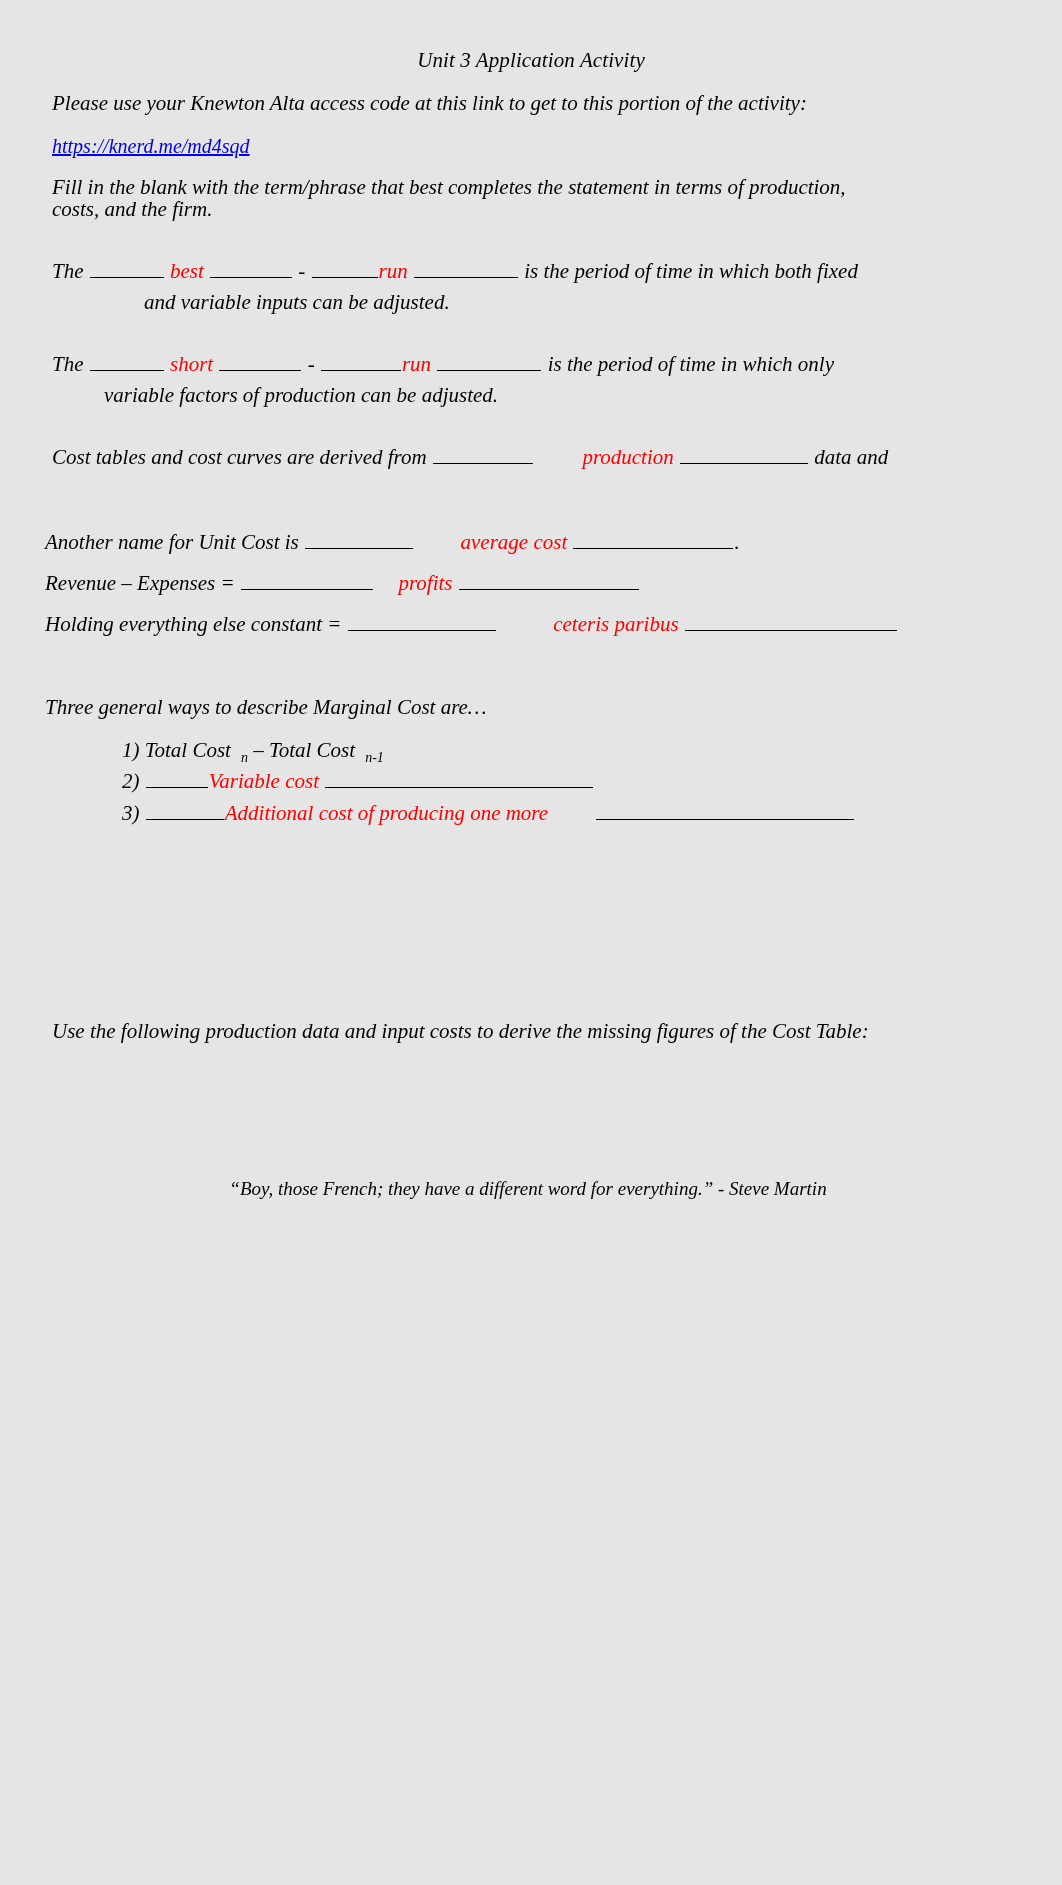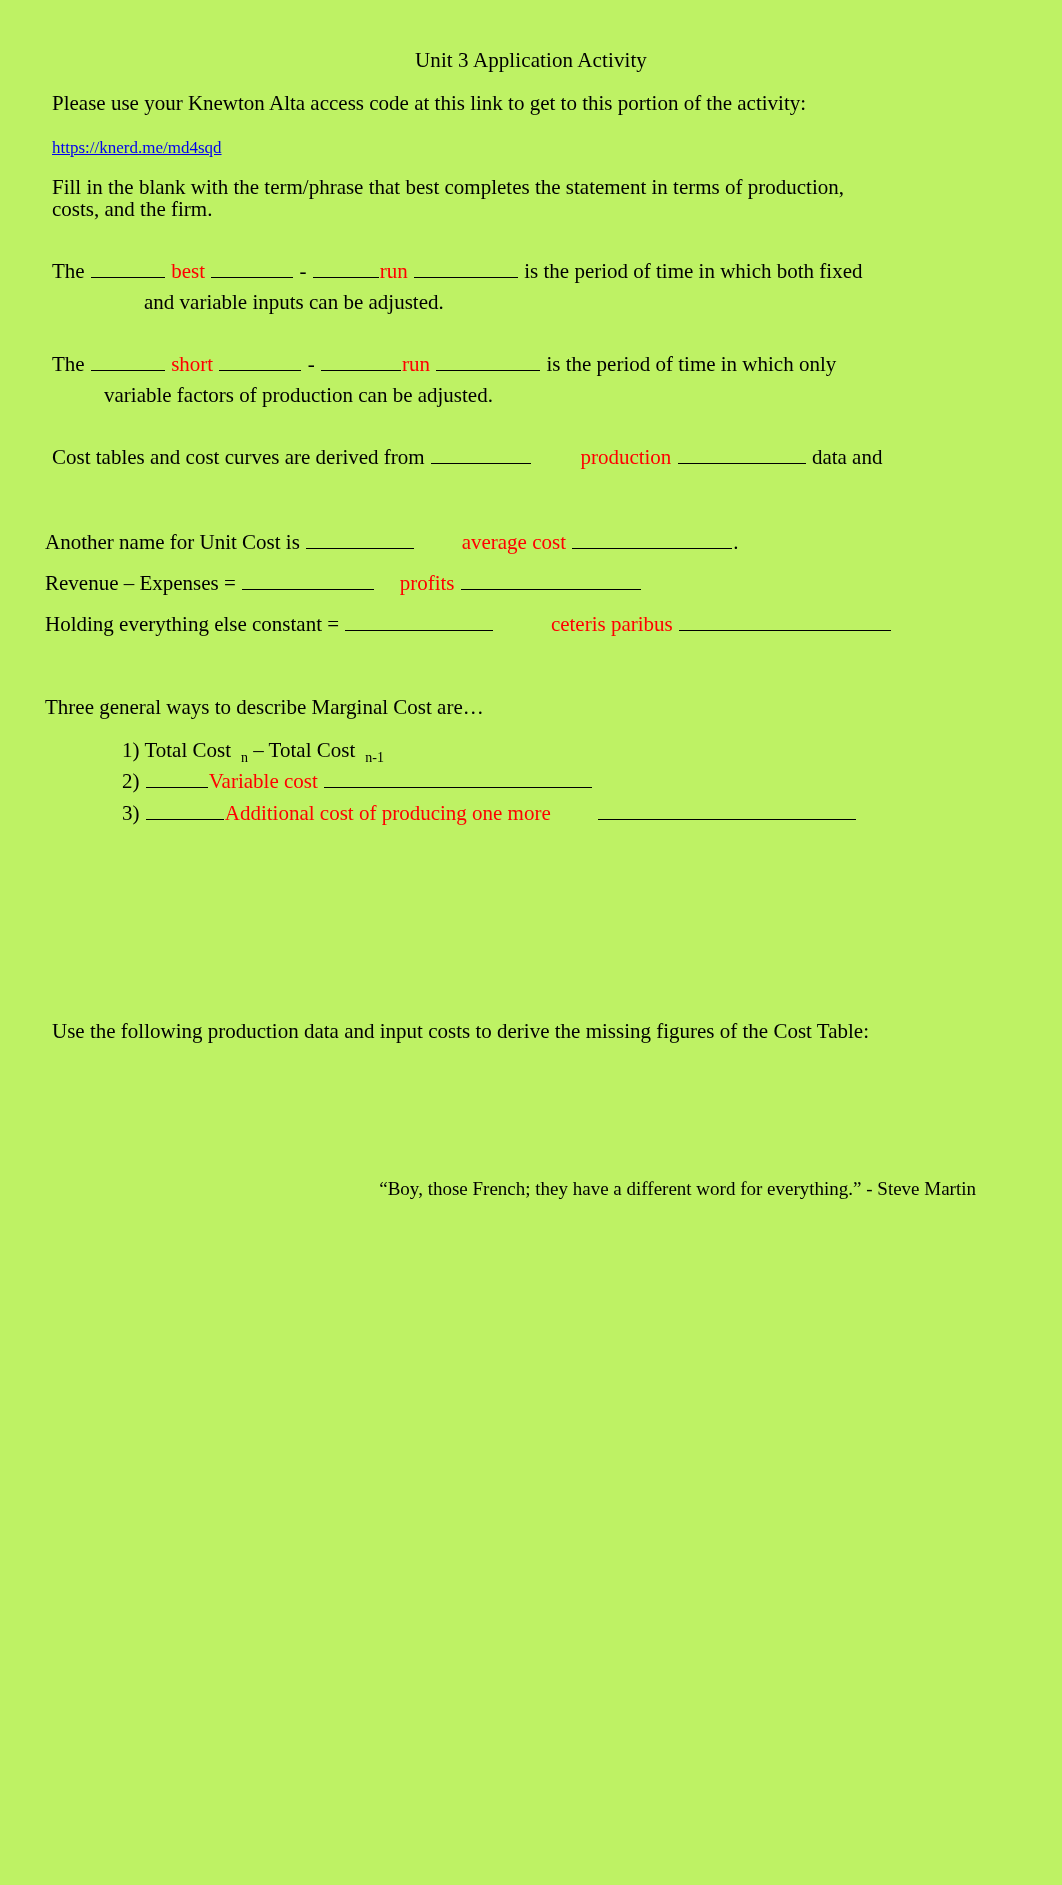--- a/index.html
+++ b/index.html
@@ -12,27 +12,28 @@
     height: 1885px;
     font-family: "Liberation Serif", "DejaVu Serif", serif;
     color: #000000;
     position: relative;
     overflow: hidden;
   }
   .page {
     position: relative;
     width: 1062px;
     height: 1885px;
-    background: #bef264;
+    background: #e5e5e5;
+    font-style: italic;
   }
   .red { color: #ff0000; }
   .blue-link {
     color: #0000ee;
     text-decoration: underline;
-    font-size: 17px;
+    font-size: 20px;
   }
   .u {
     
     display: inline-block;
     border-bottom: 1.3px solid #000000;
     vertical-align: baseline;
     height: 0.92em;
     margin: 0 1px;
   }
   .title {
@@ -58,22 +59,23 @@
   .sub {
     font-size: 14px;
     vertical-align: sub;
   }
 
   .quote {
     position: absolute;
     top: 1178px;
     left: 0;
     width: 976px;
-    text-align: right;
+    text-align: center;
     font-size: 19px;
+    padding-left: 40px;
   }
 </style>
 </head>
 <body>
 
 <div class="page">
 
   <div class="title">
     <span>Unit 3 Application Activity</span>
   </div>

